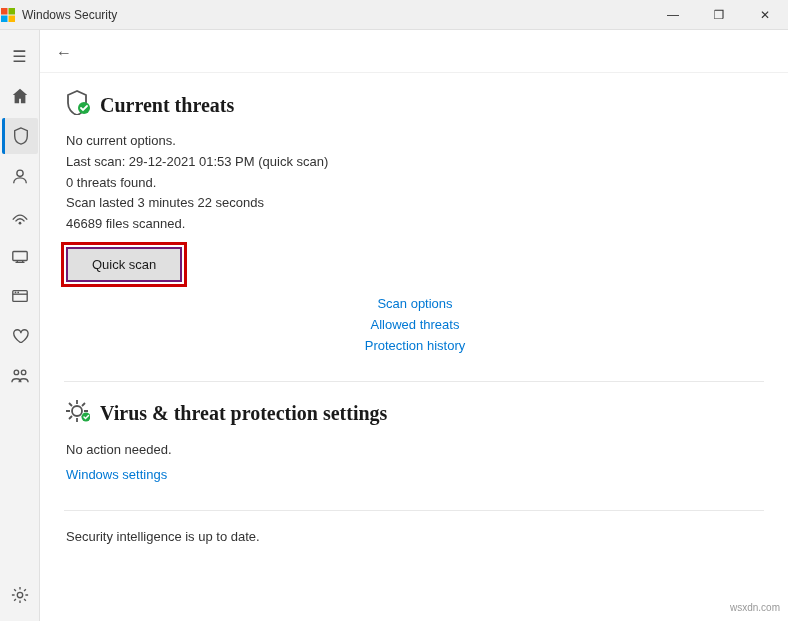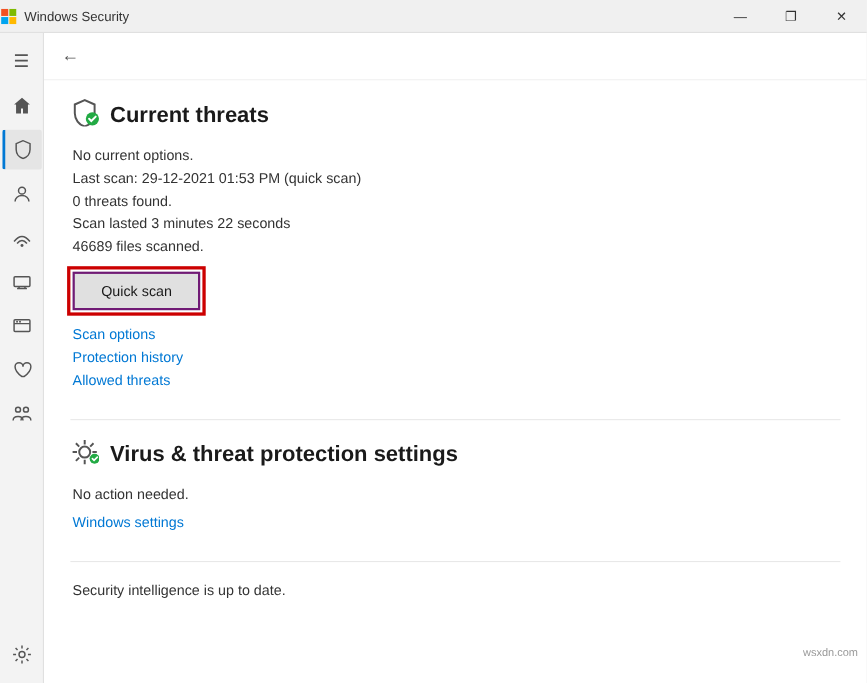--- a/index.html
+++ b/index.html
@@ -139,20 +139,21 @@
 
     .section-icon {
       font-size: 22px;
       color: #555;
     }
 
     .section-title {
       font-size: 20px;
       font-weight: 600;
       color: #1a1a1a;
+      font-family: Liberation Serif, serif;
     }
 
     .section-body {
       padding-left: 2px;
     }
 
     .info-text {
       font-size: 13px;
       color: #333;
       line-height: 1.6;
@@ -181,21 +182,21 @@
     }
 
     .divider {
       height: 1px;
       background: #e8e8e8;
       margin: 4px 0 16px 0;
     }
 
     .watermark {
       position: fixed;
-      bottom: 22px;
+      bottom: 8px;
       right: 8px;
       font-size: 10px;
       color: #999;
     }
   </style>
 </head>
 <body>
 
 <div class="title-bar">
   <div class="title-bar-icon">
@@ -296,24 +297,24 @@
           </span>
           <span class="section-title">Current threats</span>
         </div>
         <div class="section-body">
           <div class="info-text">No current options.</div>
           <div class="info-text">Last scan: 29-12-2021 01:53 PM (quick scan)</div>
           <div class="info-text">0 threats found.</div>
           <div class="info-text">Scan lasted 3 minutes 22 seconds</div>
           <div class="info-text">46689 files scanned.</div>
           <button class="quick-scan-btn">Quick scan</button>
-          <div style="margin-top: 6px;">
+          <div style="margin-top: 6px; text-align: center;">
             <a class="link">Scan options</a>
+            <a class="link">Allowed threats</a>
             <a class="link">Protection history</a>
-            <a class="link">Allowed threats</a>
           </div>
         </div>
       </div>
 
       <div class="divider"></div>
 
       <div class="section">
         <div class="section-header">
           <span class="section-icon">
             <svg width="26" height="26" viewBox="0 0 26 26" fill="none">

